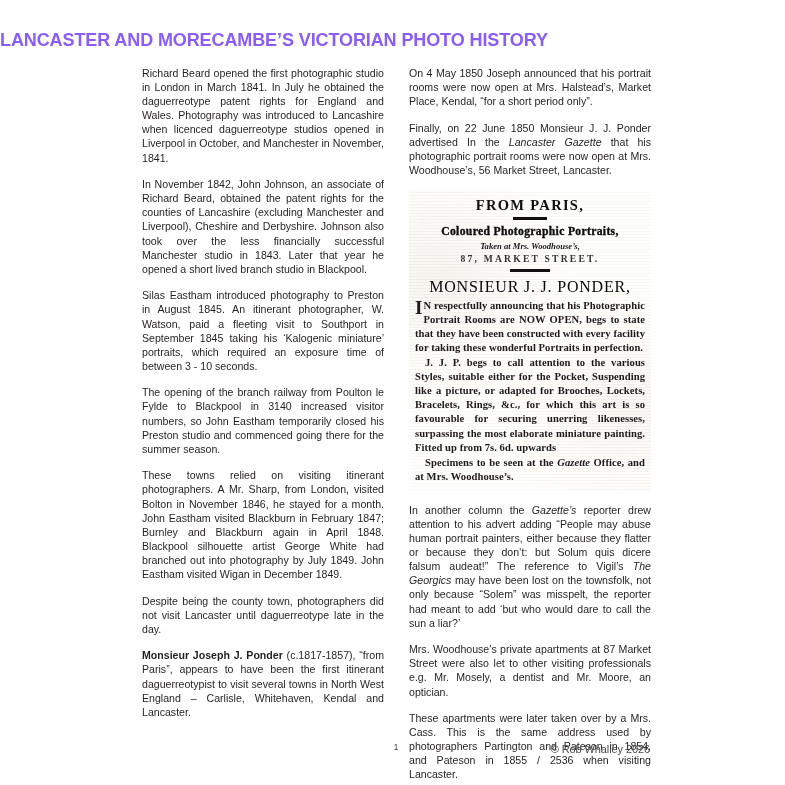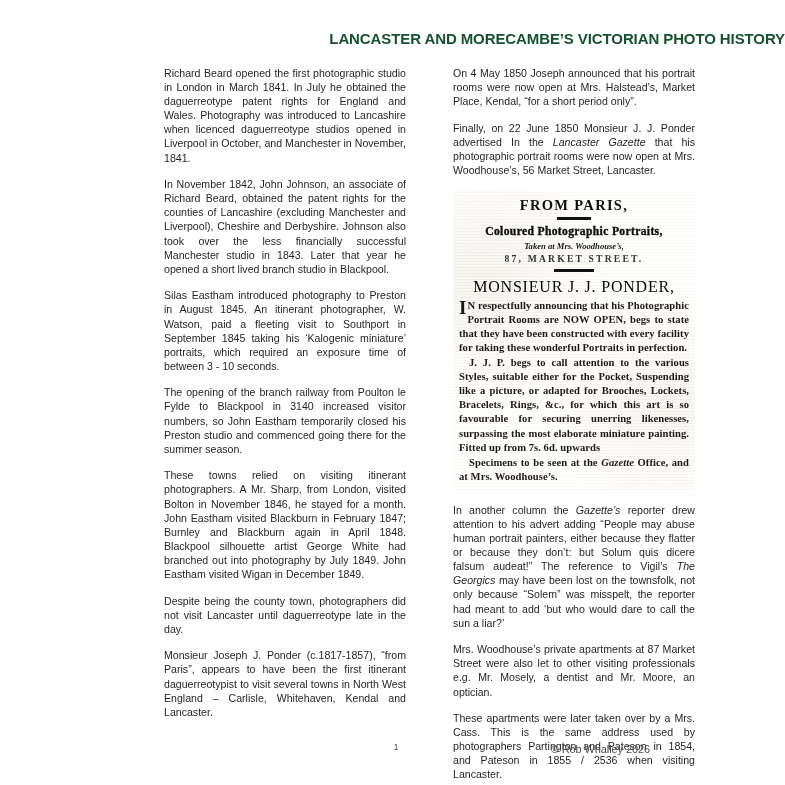--- a/index.html
+++ b/index.html
@@ -20,53 +20,52 @@
     height: 785px;
     background: #ffffff;
     box-sizing: border-box;
     padding: 0;
   }
   .doc-title {
     position: absolute;
     left: 0;
     right: 0;
     top: 30px;
-    text-align: right;
+    text-align: left;
     font-family: "Liberation Sans", sans-serif;
     font-weight: bold;
-    font-size: 15px;
+    font-size: 18px;
     letter-spacing: -0.1px;
-    color: #14532d;
+    color: #8b5cf6;
   }
   .columns {
     position: absolute;
     top: 66px;
     left: 142px;
     right: 135px;
     bottom: 45px;
     display: flex;
     gap: 25px;
   }
   .col {
     width: 242px;
     flex: 0 0 242px;
-    margin-left: 22px;
   }
   .col p {
     margin: 0 0 12.5px 0;
     font-size: 10.6px;
     line-height: 14.1px;
     text-align: justify;
     text-justify: inter-word;
     hyphens: none;
     color: #231f20;
   }
   .col p:last-child { margin-bottom: 0; }
   .col p i, .col p em { }
-  .col p b, .col p strong { font-weight: normal; }
+  .col p b, .col p strong { font-weight: bold; }
 
   
   .ad-scan {
     width: 242px;
     margin: 3px 0 13px 0;
     background: #fbfaf7;
     padding: 7px 4px 6px 4px;
     box-sizing: border-box;
     position: relative;
     filter: contrast(1.05);

